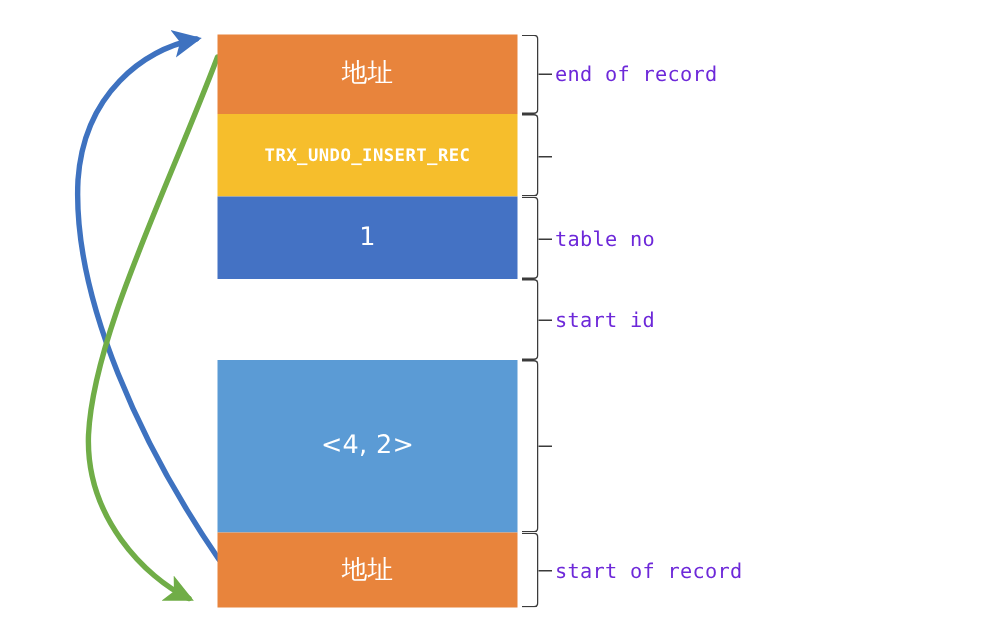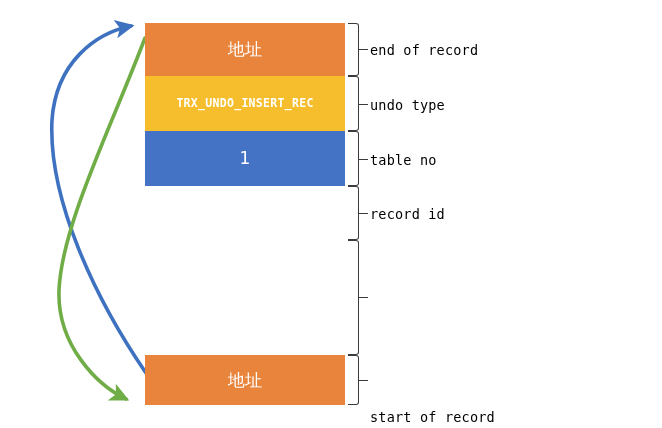--- a/index.html
+++ b/index.html
@@ -80,21 +80,21 @@
     position: absolute;
     left: 359px;
     width: 9px;
     height: 0;
     border-top: 1.6px solid #3b3b3b;
   }
   .annotation {
     position: absolute;
     left: 370px;
     white-space: nowrap;
-    color: #000000;
+    color: #6d28d9;
     font-family: "DejaVu Sans Mono", "Liberation Mono", monospace;
     font-size: 13.5px;
     letter-spacing: 0.2px;
     transform: translateY(-50%);
   }
   .annotation.cjk {
     font-family: "DejaVu Sans", "Liberation Sans", sans-serif;
     font-size: 13.5px;
   }
 </style>
@@ -126,43 +126,45 @@
 
     <div class="field-cell" style="top:53px; height:55px; background:#F6BE2C;">
       <span class="cell-text cell-mono">TRX_UNDO_INSERT_REC</span>
     </div>
 
     <div class="field-cell" style="top:108px; height:55px; background:#4472C4;">
       <span class="cell-text cell-num">1</span>
     </div>
 
 
+    <div class="field-cell" style="top:217px; height:115px; background:#5B9BD5;">
+      <span class="cell-text cell-num">&lt;4, 2&gt;</span>
+    </div>
 
     <div class="field-cell" style="top:332px; height:50px; background:#E8843C;">
       <span class="cell-text cell-cn">地址</span>
     </div>
 
   </div>
 
   <div class="bracket" style="top:23px; height:53px;"></div>
   <div class="tick" style="top:49px;"></div>
   <div class="annotation" style="top:50px;">end of record</div>
 
   <div class="bracket" style="top:76px; height:55px;"></div>
   <div class="tick" style="top:104px;"></div>
-  <div class="annotation" style="top:105px;">undo type</div>
 
   <div class="bracket" style="top:131px; height:55px;"></div>
   <div class="tick" style="top:159px;"></div>
   <div class="annotation" style="top:160px;">table no</div>
 
   <div class="bracket" style="top:186px; height:54px;"></div>
   <div class="tick" style="top:213px;"></div>
-  <div class="annotation" style="top:214px;">record id</div>
+  <div class="annotation" style="top:214px;">start id</div>
 
   <div class="bracket" style="top:240px; height:115px;"></div>
   <div class="tick" style="top:297px;"></div>
 
   <div class="bracket" style="top:355px; height:50px;"></div>
   <div class="tick" style="top:380px;"></div>
-  <div class="annotation" style="top:381px;margin-top:36px;">start of record</div>
+  <div class="annotation" style="top:381px;">start of record</div>
 
 </div>
 
 </body></html>

